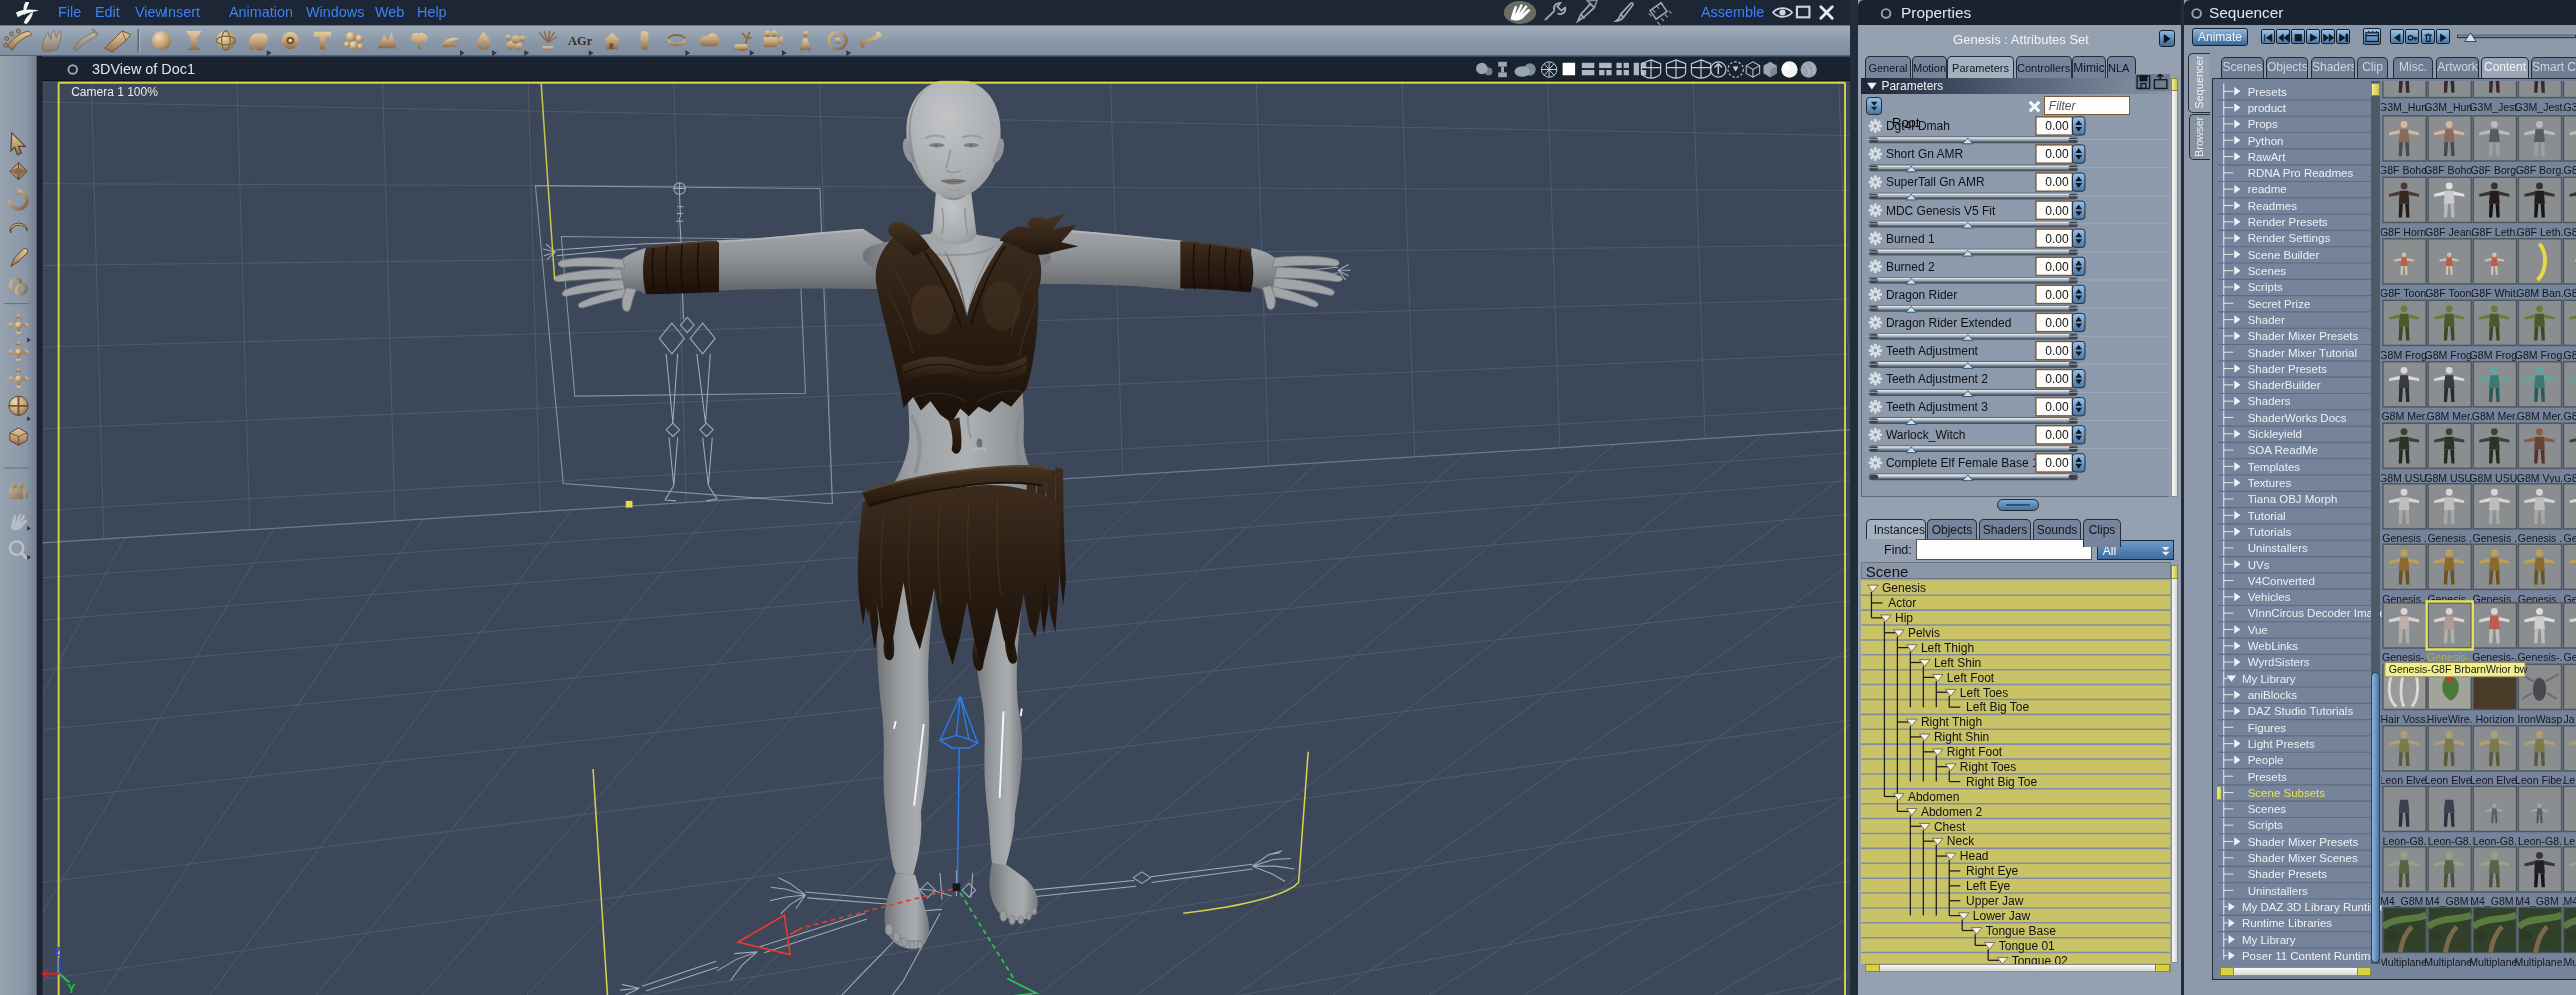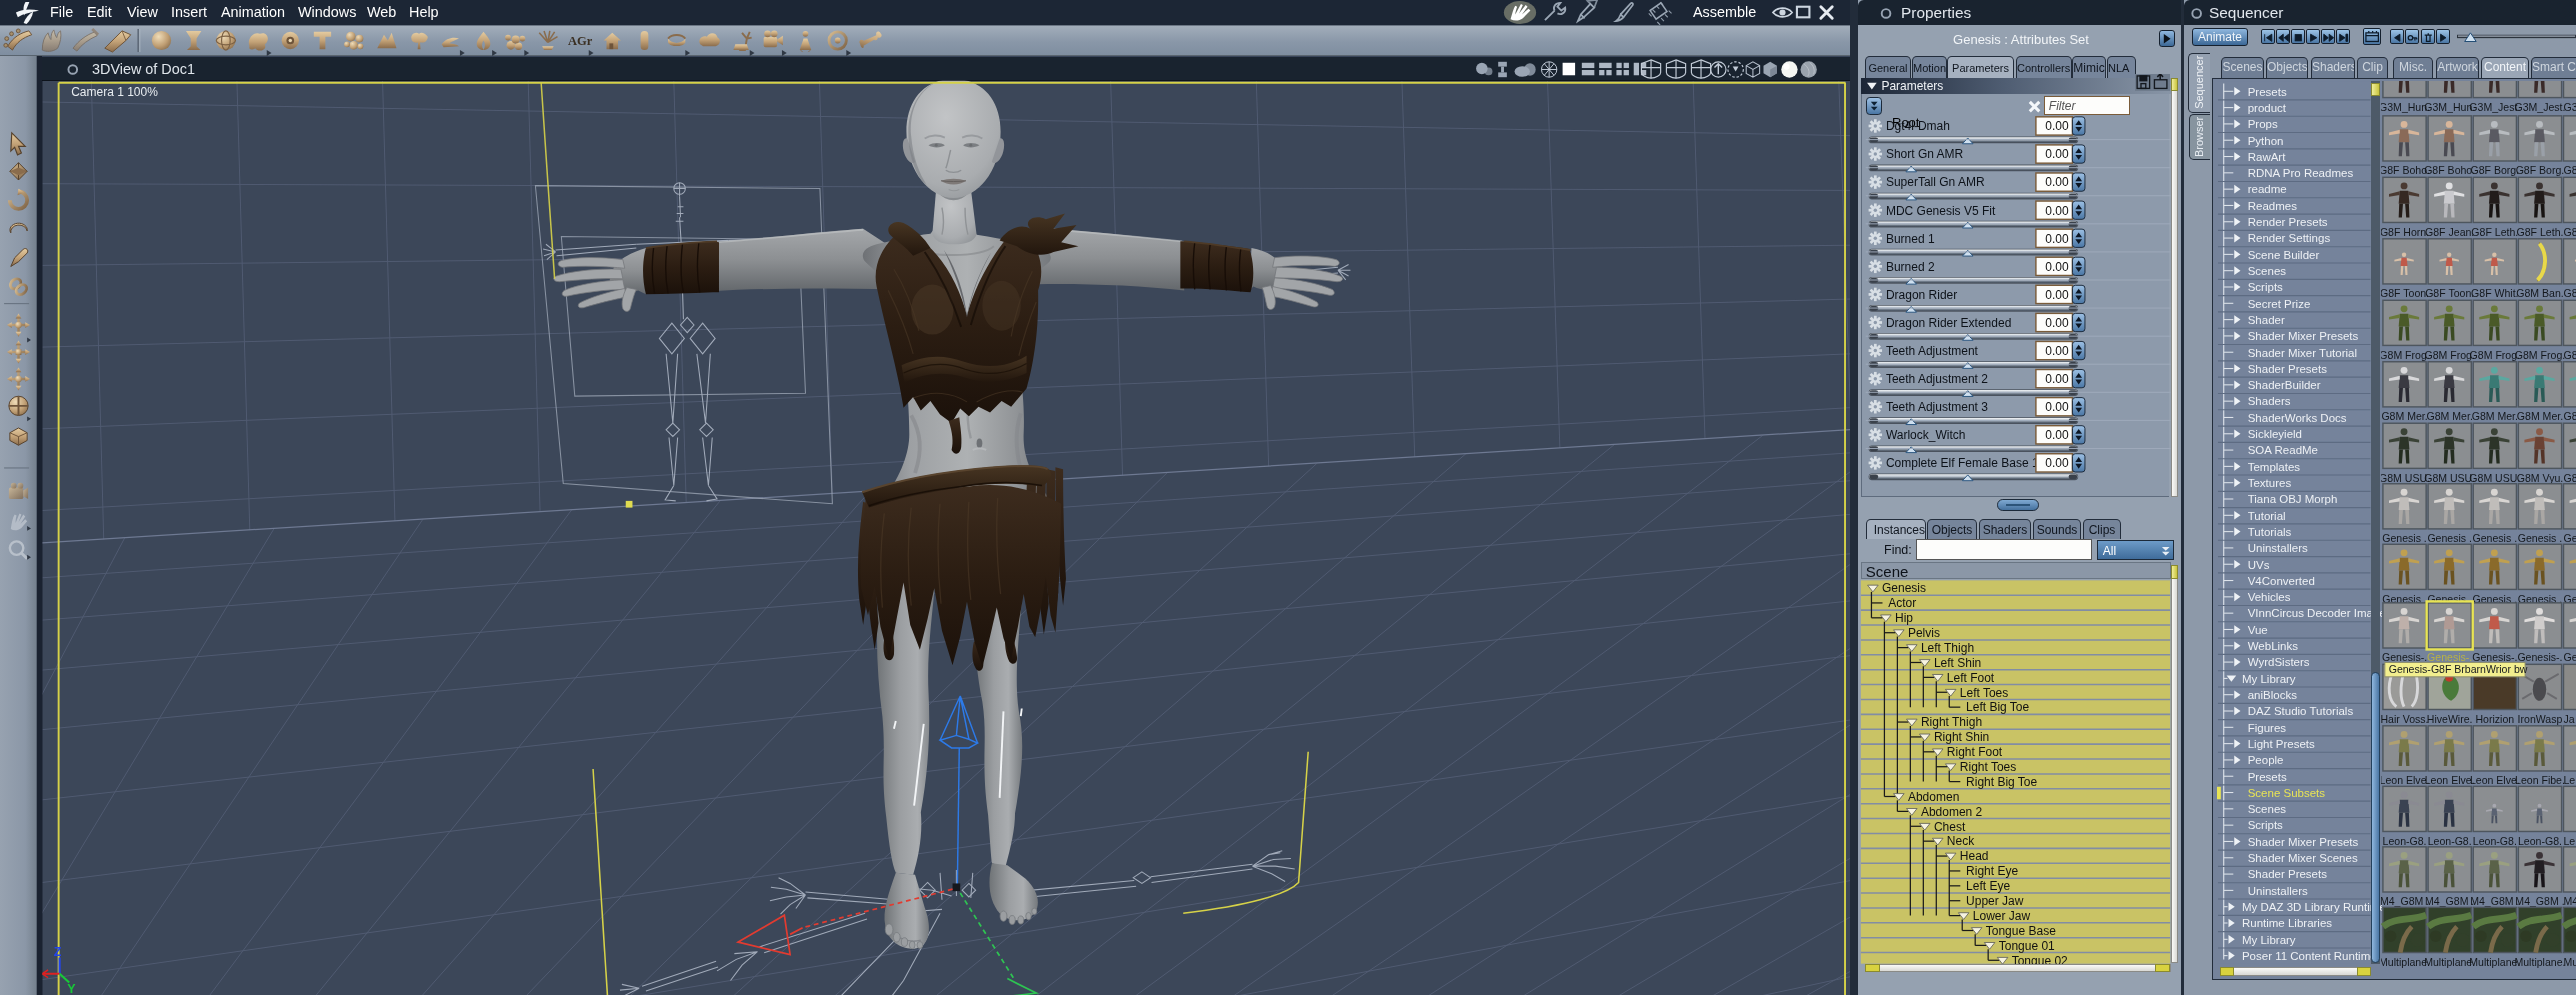--- a/index.html
+++ b/index.html
@@ -1,33 +1,33 @@
 <!DOCTYPE html>
 <html><head><meta charset="utf-8"><style>
 *{margin:0;padding:0;box-sizing:border-box}
 html,body{width:2576px;height:996px;overflow:hidden;background:#8d99a9;
  font-family:"Liberation Sans",sans-serif;position:relative}
 .abs{position:absolute}
 .menubar{left:0;top:0;width:1858px;height:25px;background:#1c2635;}
-.menuitem{position:absolute;top:3.8px;color:#ffffff;font-size:14.4px;}
+.menuitem{position:absolute;top:3.8px;color:#3b82f6;font-size:14.4px;margin-left:8px;}
 .vtitle{background:#19232f;color:#e4e9ef;}
 .panel-title{color:#e2e7ed;font-size:15.4px;}
 </style></head><body>
 <div class="abs menubar">
     <svg class="abs" style="left:9.6px;top:0" width="33" height="25" viewBox="0 0 34 26" xmlns="http://www.w3.org/2000/svg">
       <g fill="#f2f5f8">
         <path d="M6 13 C 12 10 20 9 30 11 C 22 13 14 14 8 18 Z"></path>
         <path d="M20 2 C 18 7 16 11 15 16 C 13 10 14 5 16 2 Z"></path>
         <path d="M14 24 C 16 19 19 15 24 12 C 23 18 20 22 17 25 Z"></path>
       </g>
     </svg>
     <div class="menuitem" style="left:50px">File</div>
     <div class="menuitem" style="left:87px">Edit</div>
     <div class="menuitem" style="left:127px">View</div>
-    <div class="menuitem" style="left:171px">Insert</div>
+    <div class="menuitem" style="left:156px">Insert</div>
     <div class="menuitem" style="left:221px">Animation</div>
     <div class="menuitem" style="left:298px">Windows</div>
     <div class="menuitem" style="left:367px">Web</div>
     <div class="menuitem" style="left:409px">Help</div>
     <svg class="abs" style="left:1501px;top:0" width="38" height="25" viewBox="0 0 40 26" xmlns="http://www.w3.org/2000/svg">
       <g>
         <ellipse cx="20" cy="13" rx="17" ry="12" fill="#f7f4c0" opacity="0.35"></ellipse>
         <g fill="#ffffff">
           <path d="M10 20 C 12 14 13 9 15 6 L 17 7 C 16 10 15 13 15 15 L 21 4 L 23 5 L 19 14 L 26 5 L 28 7 L 22 15 L 29 9 L 31 11 L 23 19 C 19 22 14 22 10 20 Z"></path>
         </g>
@@ -1124,21 +1124,21 @@
   </svg>
 <div class="abs" style="left:2171px;top:78px;width:6.7px;height:419px;background:linear-gradient(90deg,#fafaf8,#d8d8d4);border:1px solid #8a8a86;z-index:6"></div>
 <div class="abs" style="left:2171px;top:78px;width:6.7px;height:12.5px;background:linear-gradient(90deg,#f0ee9a,#c9c43e);border:1px solid #8a8a30;z-index:7"></div>
 <div class="abs" style="left:1997px;top:499px;width:42px;height:11.5px;background:linear-gradient(#7fa9d2,#45719e);border:1px solid #1c2a3a;border-radius:5.8px">
     <div style="margin:3.8px 7.7px;height:1.9px;background:#2c5479"></div>
   </div>
 <div class="abs" style="left:1866px;top:519px;width:60px;height:20px;background:#a6b1c0;border:1.4px solid #222c3a;border-bottom:none;border-radius:4.8px 4.8px 0 0;color:#10161f;font-size:12px;text-align:right;line-height:20px;z-index:3;white-space:nowrap;overflow:hidden">Instances</div>
 <div class="abs" style="left:1927px;top:519px;width:50px;height:20px;background:#76859b;border:1.4px solid #222c3a;border-bottom:none;border-radius:4.8px 4.8px 0 0;color:#10161f;font-size:12px;text-align:center;line-height:20px;z-index:2;white-space:nowrap;overflow:hidden">Objects</div>
 <div class="abs" style="left:1979px;top:519px;width:52px;height:20px;background:#76859b;border:1.4px solid #222c3a;border-bottom:none;border-radius:4.8px 4.8px 0 0;color:#10161f;font-size:12px;text-align:center;line-height:20px;z-index:2;white-space:nowrap;overflow:hidden">Shaders</div>
 <div class="abs" style="left:2033px;top:519px;width:48px;height:20px;background:#76859b;border:1.4px solid #222c3a;border-bottom:none;border-radius:4.8px 4.8px 0 0;color:#10161f;font-size:12px;text-align:center;line-height:20px;z-index:2;white-space:nowrap;overflow:hidden">Sounds</div>
-<div class="abs" style="left:2083px;top:519px;width:38px;height:20px;background:#76859b;border:1.4px solid #222c3a;border-bottom:none;border-radius:4.8px 4.8px 0 0;color:#10161f;font-size:12px;text-align:center;line-height:20px;z-index:2;white-space:nowrap;overflow:hidden">Clips</div>
+<div class="abs" style="left:2083px;top:519px;width:38px;height:28px;background:#76859b;border:1.4px solid #222c3a;border-bottom:none;border-radius:4.8px 4.8px 0 0;color:#10161f;font-size:12px;text-align:center;line-height:20px;z-index:2;white-space:nowrap;overflow:hidden">Clips</div>
 <div class="abs" style="left:1884px;top:543px;font-size:12.5px;color:#0d1219">Find:</div>
 <div class="abs" style="left:1916px;top:539px;width:176px;height:21px;background:#fdfdfb;border:1px solid #555"></div>
 <div class="abs" style="left:2097px;top:540px;width:77px;height:20px;background:linear-gradient(#6d9bc8,#3f6c9a);border:1px solid #1c2a3a;color:#fff;font-size:12px;padding:2.9px 0 0 4.8px">All<svg class="abs" style="right:1.9px;top:2.9px" width="11.5" height="14.4" viewBox="0 0 12 15">
       <g fill="#e8eef5">
         <path d="M2 3 L 10 3 L 6 7 Z"></path>
         <path d="M2 8 L 10 8 L 6 12 Z"></path>
       </g>
     </svg></div>
 <div class="abs" style="left:1861px;top:562px;width:310px;height:17.3px;background:#8b97a7;border:1px solid #6a7684;font-size:15px;color:#0d1219;padding-left:3.8px">Scene</div>
 <svg class="abs" style="left:1858px;top:580px" width="317" height="384" viewBox="0 0 330 399">

